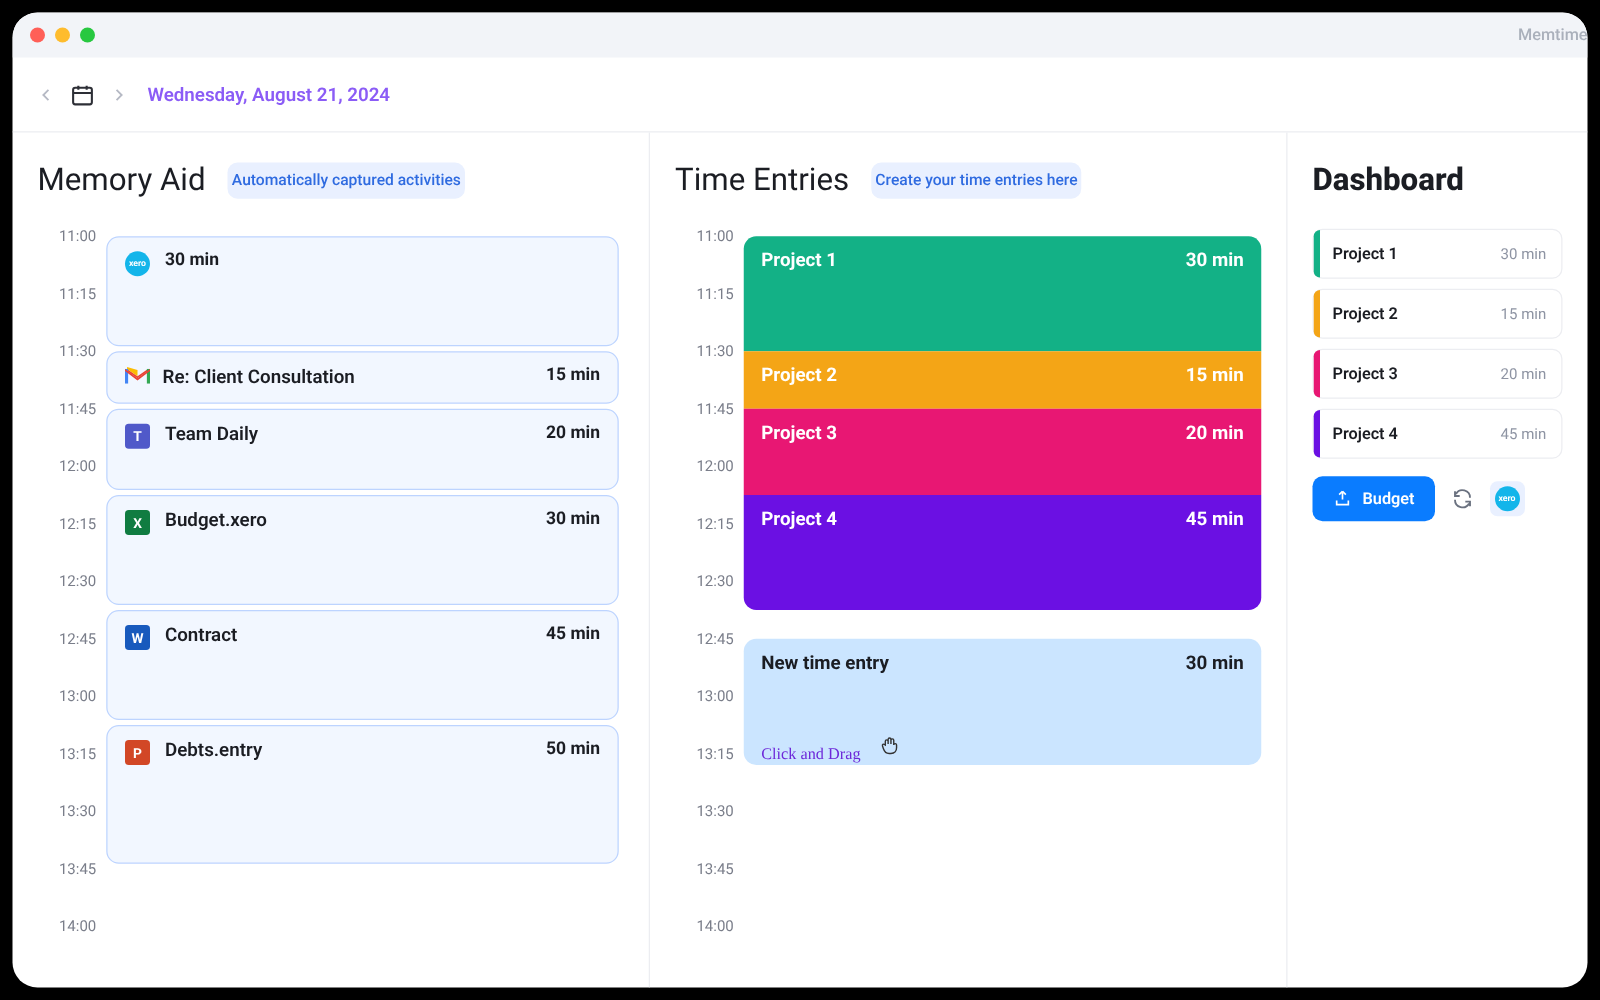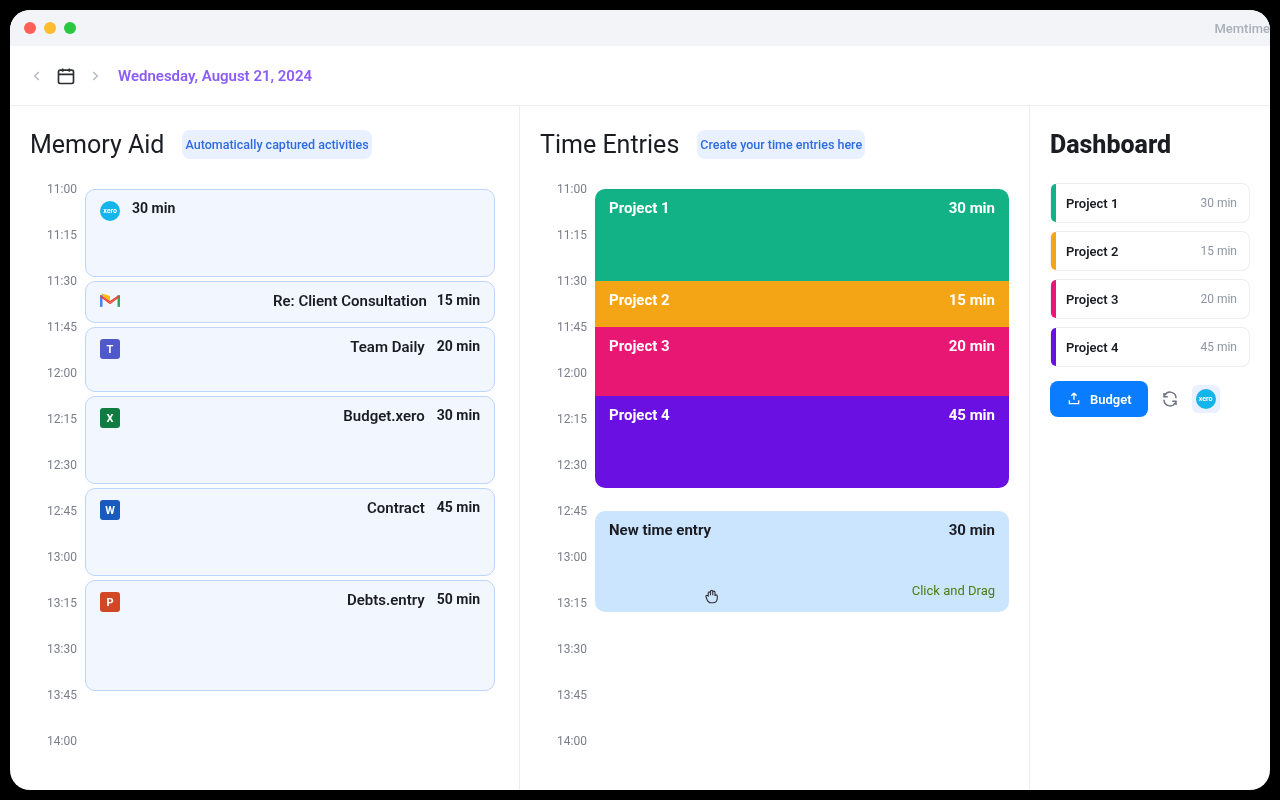--- a/index.html
+++ b/index.html
@@ -18,34 +18,34 @@
   .date-label { font-size: 15px; font-weight: 600; color: #8b5cf6; margin-left: 4px; }
   .zoom { margin-left: 14px; border: 1px solid #dfe2e9; border-radius: 8px; height: 36px; display: flex; align-items: center; padding: 0 12px; gap: 28px; font-size: 13px; color: #535763; cursor: pointer; }
   .content { display: flex; height: calc(100% - 96px); }
   .col { flex: 1; padding: 24px 20px 0 20px; position: relative; }
   .col.left { flex: 0 0 510px; border-right: 1px solid #ecedf1; }
   .col.right { flex: 0 0 510px; border-right: 1px solid #ecedf1; }
   .sidebar { flex: 0 0 240px; padding: 24px 20px; }
   .col-head { display: flex; align-items: center; gap: 18px; margin-bottom: 30px; }
   .col-title { font-size: 25px; font-weight: 400; color: #1b1d23; }
   .pill { background: #e9f0ff; color: #2f6be0; font-size: 12.5px; font-weight: 500; padding: 7px 3px; border-radius: 8px; }
-  .timeline { position: relative; text-align: right; }
+  .timeline { position: relative; }
   .time-col { position: absolute; left: 0; top: 0; width: 55px; }
   .time-label { position: absolute; font-size: 12px; color: #7a7e8a; right: 8px; transform: translateY(-50%); }
   .grid-area { margin-left: 55px; position: relative; }
   .activity-card { position: absolute; left: 0; right: 4px; background: #f2f7ff; border: 1px solid #bdd4ff; border-radius: 10px; padding: 10px 14px; display: flex; align-items: flex-start; gap: 12px; }
   .activity-card .icon { width: 20px; height: 20px; flex-shrink: 0; margin-top: 1px; }
   .activity-title { font-size: 15px; font-weight: 600; color: #1b1d23; flex: 1; }
   .activity-dur { font-size: 14px; font-weight: 700; color: #1b1d23; }
   .entry-block { position: absolute; left: 0; right: 0; padding: 10px 14px; display: flex; justify-content: space-between; color: #fff; font-weight: 700; font-size: 15px; }
   .entry-block.first { border-radius: 10px 10px 0 0; }
   .entry-block.last { border-radius: 0 0 10px 10px; }
   .new-entry { position: absolute; left: 0; right: 0; background: #cbe5ff; border-radius: 10px; padding: 10px 14px; }
   .new-entry-top { display: flex; justify-content: space-between; font-weight: 700; color: #1b1d23; font-size: 15px; }
-  .new-entry-hint { margin-top: 44px; color: #4d7c0f; font-size: 13px; }
+  .new-entry-hint { margin-top: 56px; color: #6d28d9; font-size: 13px; font-family: Liberation Serif, serif; }
   .cursor-hand { position: absolute; width: 18px; height: 18px; }
   .side-title { font-size: 25px; font-weight: 800; color: #1b1d23; margin-bottom: 24px; }
   .proj-row { display: flex; align-items: center; border: 1px solid #ecedf1; border-radius: 8px; height: 40px; padding: 0 12px 0 0; margin-bottom: 8px; }
   .proj-color { width: 5px; height: 100%; border-radius: 8px 0 0 8px; margin-right: 10px; }
   .proj-name { font-size: 13px; font-weight: 600; color: #1b1d23; flex: 1; }
   .proj-dur { font-size: 12px; color: #8e94a3; }
   .export-row { display: flex; gap: 10px; align-items: center; margin-top: 14px; }
   .export-btn { background: #0a7cff; color: #fff; border-radius: 8px; height: 36px; display: flex; align-items: center; gap: 8px; padding: 0 16px; font-size: 13px; font-weight: 600; cursor: pointer; }
   .icon-btn { width: 24px; height: 24px; display: flex; align-items: center; justify-content: center; cursor: pointer; color: #6b7280; }
   .xero-chip { width: 28px; height: 28px; background: #e9f0ff; border-radius: 6px; display: flex; align-items: center; justify-content: center; }

